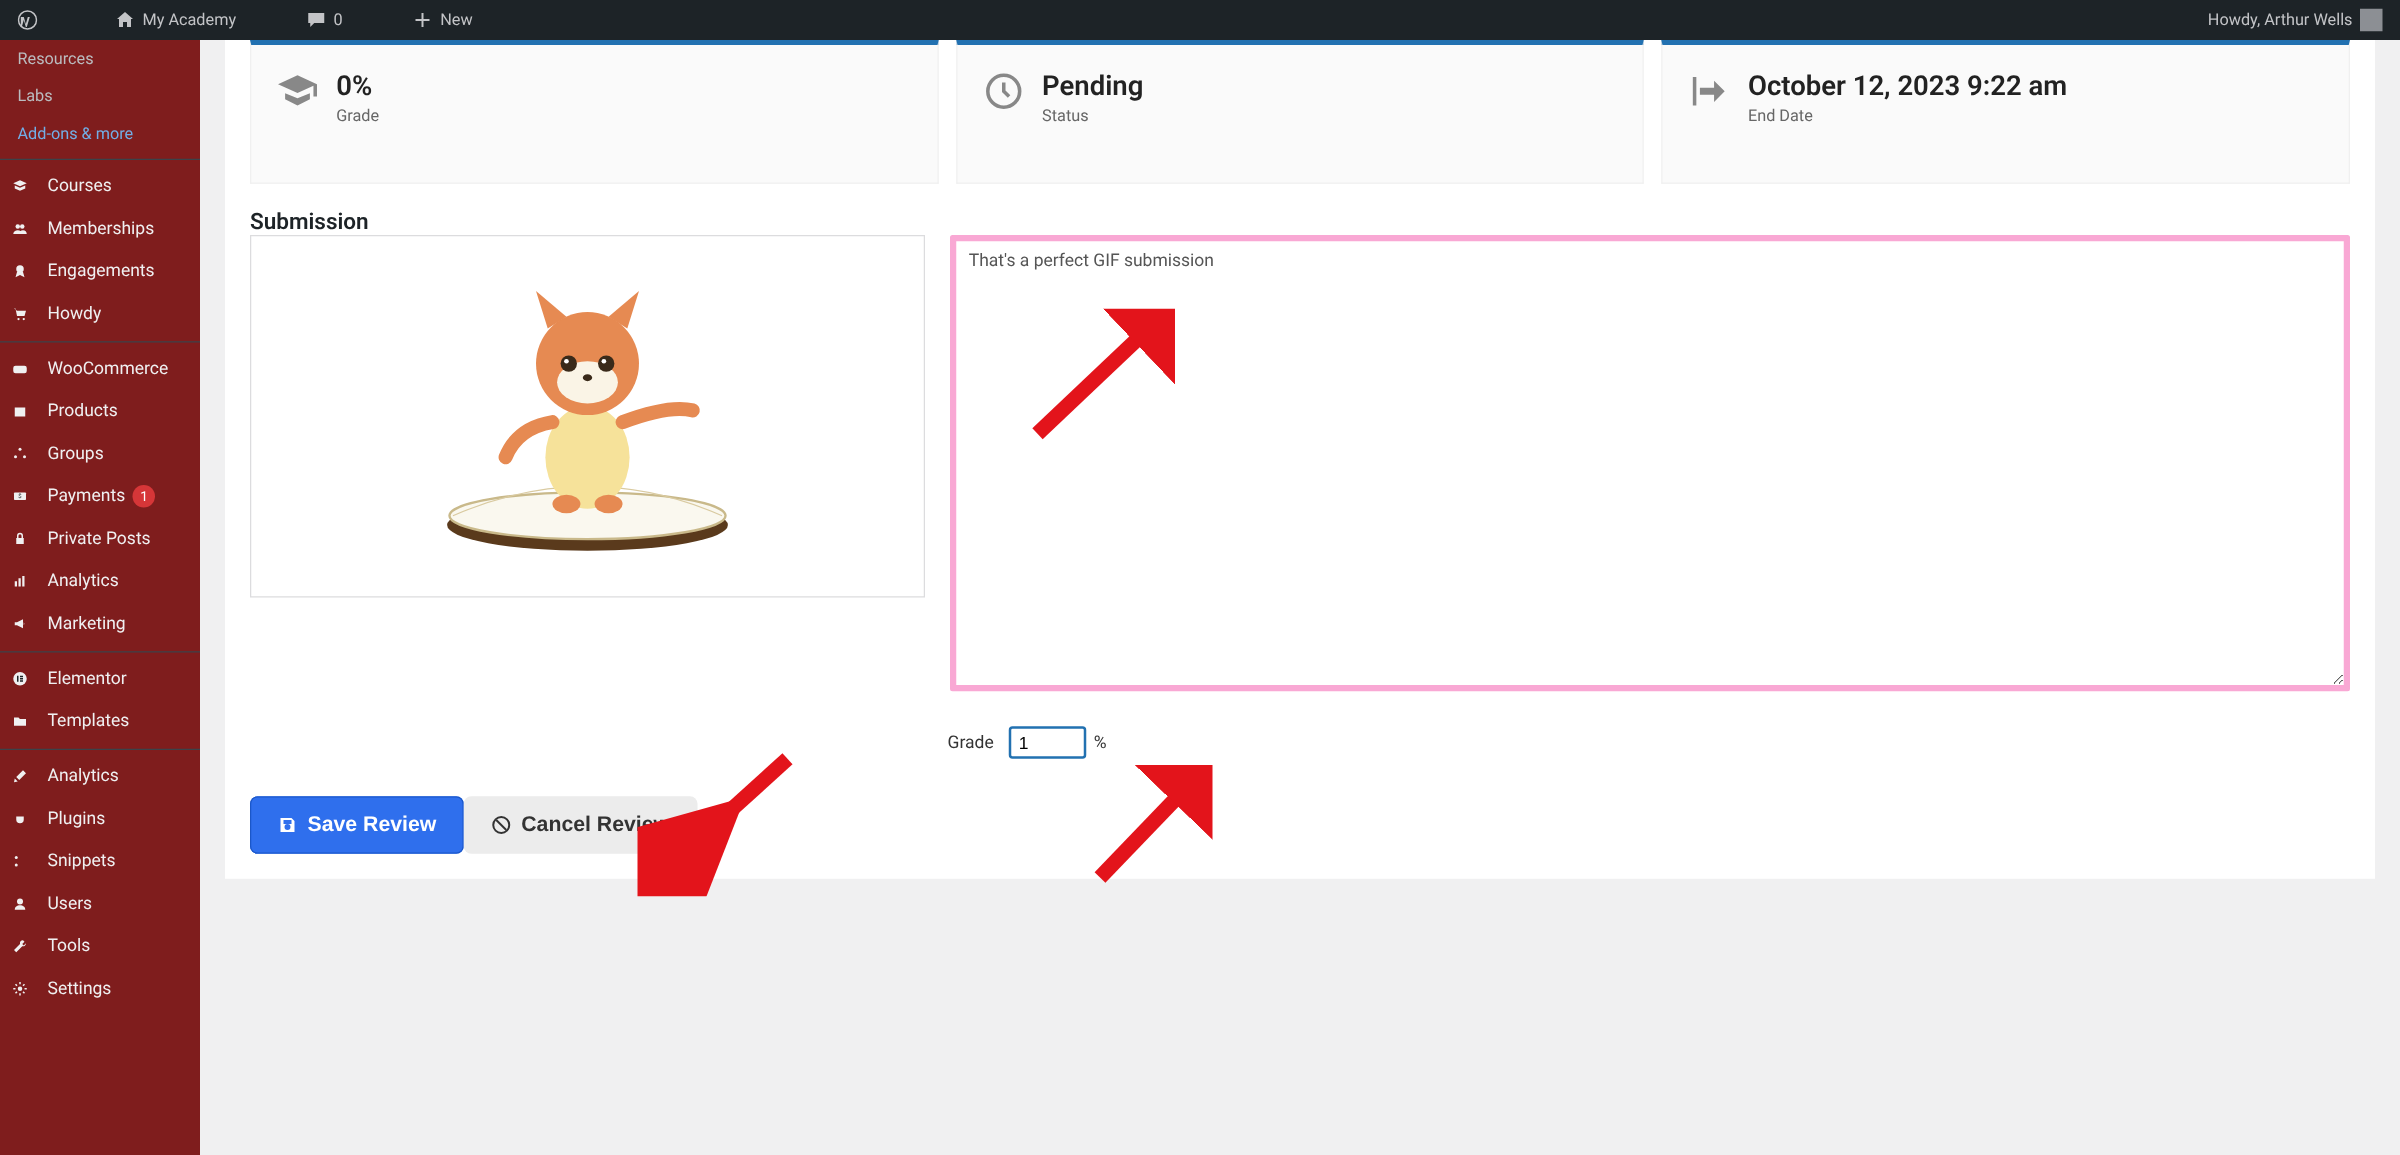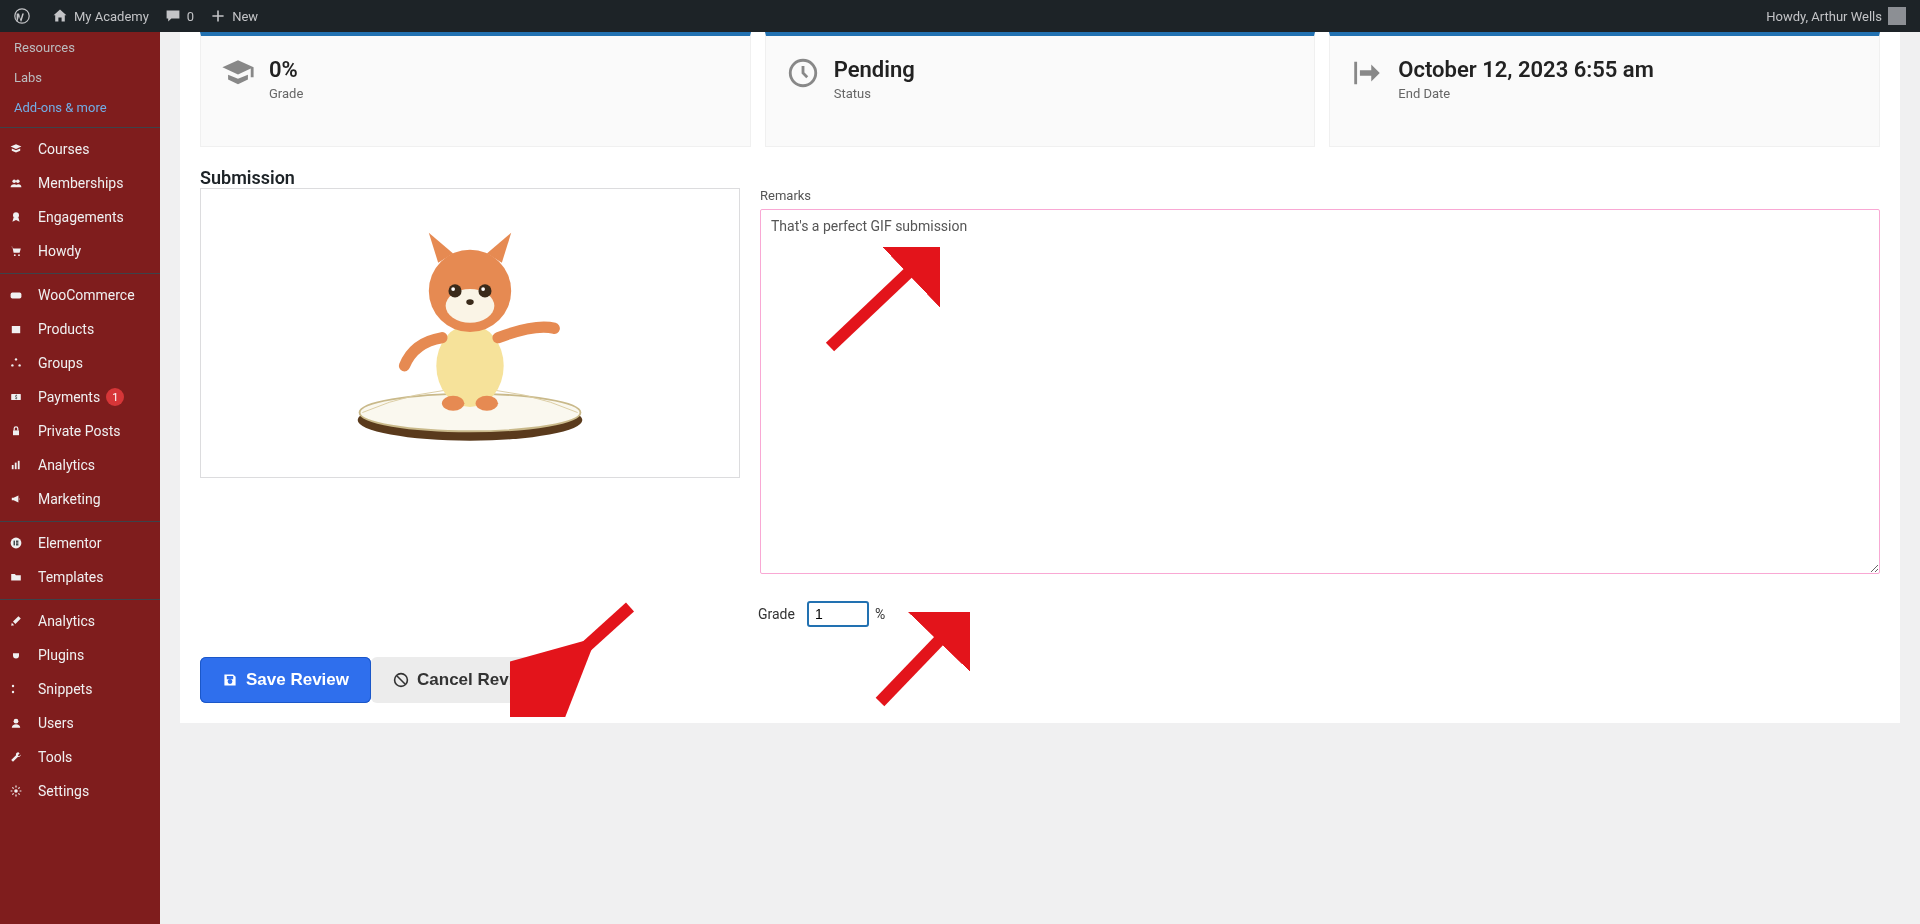--- a/index.html
+++ b/index.html
@@ -1,19 +1,19 @@
 <!DOCTYPE html>
 <html><head>
 <meta charset="utf-8">
 <style>
   * { box-sizing: border-box; margin: 0; padding: 0; }
   body { font-family: -apple-system, "Segoe UI", Roboto, Arial, sans-serif; font-size: 14px; color:#1d2327; background:#f0f0f1; overflow:hidden; }
   
   #adminbar { position:fixed; top:0; left:0; right:0; height:32px; background:#1d2327; color:#c3c4c7; display:flex; align-items:center; justify-content:space-between; padding:0 6px; z-index:100; font-size:13px; }
-  #adminbar .left, #adminbar .right { display:flex; align-items:center; }
+  #adminbar .left, #adminbar .right { display:flex; align-items:center;gap:40px; }
   #adminbar .ab-item { display:flex; align-items:center; padding:0 8px; height:32px; color:#c3c4c7; text-decoration:none; cursor:pointer; }
   #adminbar .ab-icon { margin-right:6px; display:inline-flex; }
   #adminbar .avatar { width:18px; height:18px; background:#8c8f94; margin-left:6px; }
   svg.icon { width:16px; height:16px; fill:currentColor; }
 
   
   #sidebar { position:fixed; top:32px; left:0; bottom:0; width:160px; background:#7f1d1d; color:#c3c4c7; overflow:visible; }
   #sidebar ul { list-style:none; }
   #sidebar li { display:flex; align-items:center; padding:0 10px; height:34px; color:#f0f0f1; font-size:14px; cursor:pointer; position:relative; }
   #sidebar li.sub-item { color:#bbbcbf; font-size:13px; padding-left:14px; height:30px; }
@@ -36,21 +36,21 @@
 
   .sub-title { font-size:18px; font-weight:600; margin:0 0 0; color:#1d2327; }
 
   .two-col { display:flex; gap:20px; align-items:flex-start; }
   .submission-box { width:540px; height:290px; border:1px solid #dcdcde; background:#fff; display:flex; align-items:center; justify-content:center; }
   .gif-placeholder { width:260px; height:250px; background:#fff; display:flex; align-items:center; justify-content:center; color:#aaa; font-size:12px; text-align:center; padding:8px; }
   .gif-cat { width:100%; height:100%; display:block; }
 
   .remarks-col { flex:1; position:relative; }
   .remarks-label { font-size:13px; color:#555; margin-bottom:6px; display:block; }
-  textarea.remarks { width:100%; height:365px; padding:8px 10px; border:1px solid #f9a8d4; border-radius:2px; font-family:inherit; font-size:14px; color:#555; resize:both; }
+  textarea.remarks { width:100%; height:365px; padding:8px 10px; border:5px solid #f9a8d4; border-radius:2px; font-family:inherit; font-size:14px; color:#555; resize:both; }
 
   .grade-row { margin-top:24px; display:flex; align-items:center; gap:12px; padding-left:558px; }
   .grade-row label { font-size:14px; color:#333; }
   .grade-input { width:62px; height:26px; padding:2px 6px; border:2px solid #2271b1; border-radius:3px; font-size:14px; text-align:left; }
   .pct { font-size:14px; color:#333; margin-left:-6px; }
 
   .actions { margin-top:30px; display:flex; }
   .btn { display:inline-flex; align-items:center; gap:8px; height:46px; padding:0 22px; border:none; border-radius:6px; font-size:17px; font-weight:600; cursor:pointer; }
   .btn-primary { background:#2f6fed; color:#fff; box-shadow: inset 0 0 0 1px #1b57c8; }
   .btn-secondary { background:#ececec; color:#333; }
@@ -329,21 +329,21 @@
       </div>
 
 
       <div class="stat-box">
         <div class="stat-icon">
           <svg viewBox="0 0 24 24" fill="currentColor">
               <path d="M21 12l-6 6v-4H7v-4h8V6l6 6zM3 4h2v16H3z"></path>
             </svg>
         </div>
         <div>
-          <div class="stat-value">October 12, 2023 6:55 am</div>
+          <div class="stat-value">October 12, 2023 9:22 am</div>
           <div class="stat-label">End Date</div>
         </div>
       </div>
     </div>
 
     <div class="sub-title">Submission</div>
 
     <div class="two-col">
       <div class="submission-box">
         <div class="gif-placeholder">
@@ -368,21 +368,20 @@
             <circle cx="144" cy="78" r="2" fill="#fff"></circle>
             <ellipse cx="130" cy="92" rx="4" ry="3" fill="#3a2a1a"></ellipse>
 
             <ellipse cx="112" cy="200" rx="12" ry="8" fill="#e68a52"></ellipse>
             <ellipse cx="148" cy="200" rx="12" ry="8" fill="#e68a52"></ellipse>
           </svg>
         </div>
       </div>
 
       <div class="remarks-col">
-        <label class="remarks-label">Remarks</label>
         <textarea class="remarks" style="">That's a perfect GIF submission</textarea>
       </div>
     </div>
 
     <div class="grade-row">
       <label>Grade</label>
       <input type="number" class="grade-input" value="1" style="">
       <span class="pct">%</span>
     </div>
 

